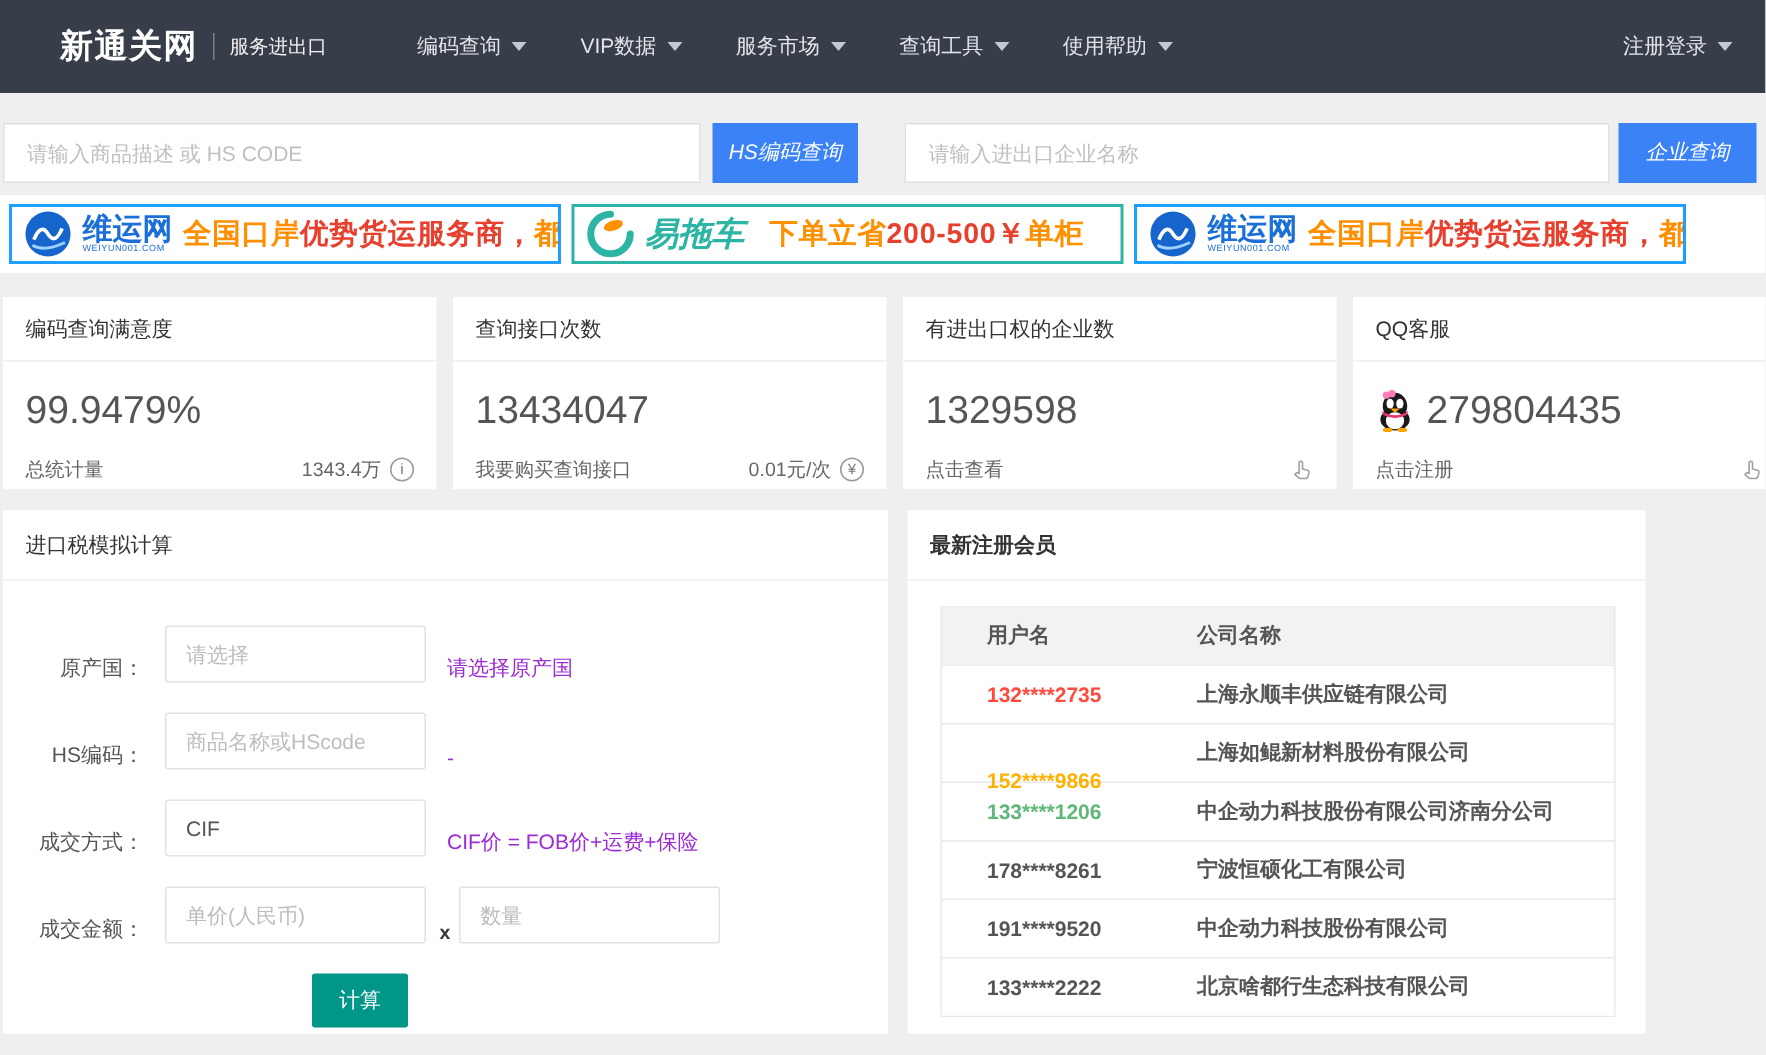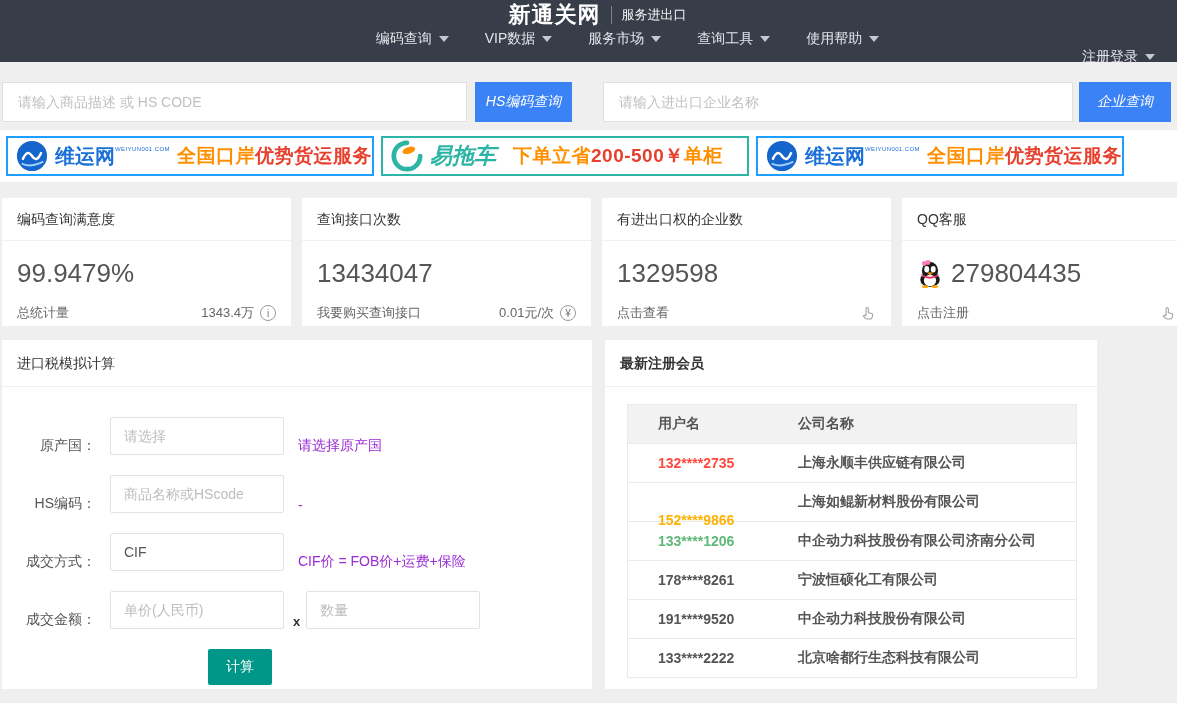--- a/index.html
+++ b/index.html
@@ -3,21 +3,21 @@
 <meta charset="utf-8">
 <style>
   * { box-sizing: border-box; }
   html,body { margin:0; padding:0; }
   body {
     width:1177px; height:703px; overflow:hidden;
     background:#efefef;
     font-family:"Liberation Sans","DejaVu Sans",sans-serif;
   }
   
-  .nav { height:62px; background:#373d49; display:flex; align-items:center; padding:0 22px 0 40px;flex-direction:column; }
+  .nav { height:62px; background:#373d49; display:flex; align-items:center; padding:0 22px 0 40px; }
   .brand { display:flex; align-items:center; color:#fff; cursor:pointer; }
   .brand-name { font-size:22px; font-weight:bold; letter-spacing:1px; }
   .brand-divider { width:1px; height:18px; background:#7a8090; margin:0 10px; }
   .brand-sub { font-size:13px; color:#f2f2f2; }
   .nav-menu { display:flex; gap:36px; margin-left:60px; }
   .nav-item { color:#e3e5ea; font-size:14px; display:flex; align-items:center; gap:7px; cursor:pointer; white-space:nowrap; }
   .caret { width:0; height:0; border-left:5px solid transparent; border-right:5px solid transparent; border-top:6px solid #c4c8d0; }
   .nav-right { margin-left:auto; }
   
   .search-row { display:flex; align-items:center; padding:20px 0 0 2px; }
@@ -25,21 +25,21 @@
   .search-input::placeholder { color:#c0c0c0; }
   #hs-input { width:465px; }
   .search-btn { height:40px; background:#3b82f6; color:#fff; border:none; font-size:14px; cursor:pointer;font-style:italic; }
   #hs-btn { width:97px; margin-left:8px; }
   #company-input { width:470px; margin-left:31px; }
   #company-btn { width:92px; margin-left:6px; }
   
   .banner-strip { margin-top:8px; background:#fff; padding:6px 53px 6px 6px; display:flex; gap:7px; }
   .banner { flex:1; height:40px; border:2px solid #1e9fff; background:#fff; display:flex; align-items:center; padding:0 8px; gap:7px; cursor:pointer; overflow:hidden; white-space:nowrap; }
   .banner.teal { border-color:#2cb5a5; }
-  .banner-brand { display:flex; flex-direction:row; line-height:1; }
+  .banner-brand { display:flex; flex-direction:column; line-height:1; }
   .banner-brand-name { font-size:20px; font-weight:bold; color:#1a6fd8; }
   .banner-brand-sub { font-size:6px; color:#1a6fd8; letter-spacing:.4px; }
   .banner-brand-name.teal-txt { font-size:22px; font-style:italic; color:#2cb5a5; margin-right:10px; }
   .banner-text { font-size:19px; font-weight:bold; letter-spacing:.5px; }
   
   .stats-row { display:flex; gap:11px; margin:16px 0 0 2px; }
   .stat-card { width:289px; flex:none; height:128px; background:#fff; }
   .stat-title { padding:13px 15px 11px; font-size:14px; color:#333; border-bottom:1px solid #f0f0f0; }
   .stat-value { padding:17px 15px 0; font-size:26px; color:#555; display:flex; align-items:center; gap:8px; }
   .stat-footer { display:flex; justify-content:space-between; align-items:center; padding:15px 15px 0; font-size:13px; color:#666; }

